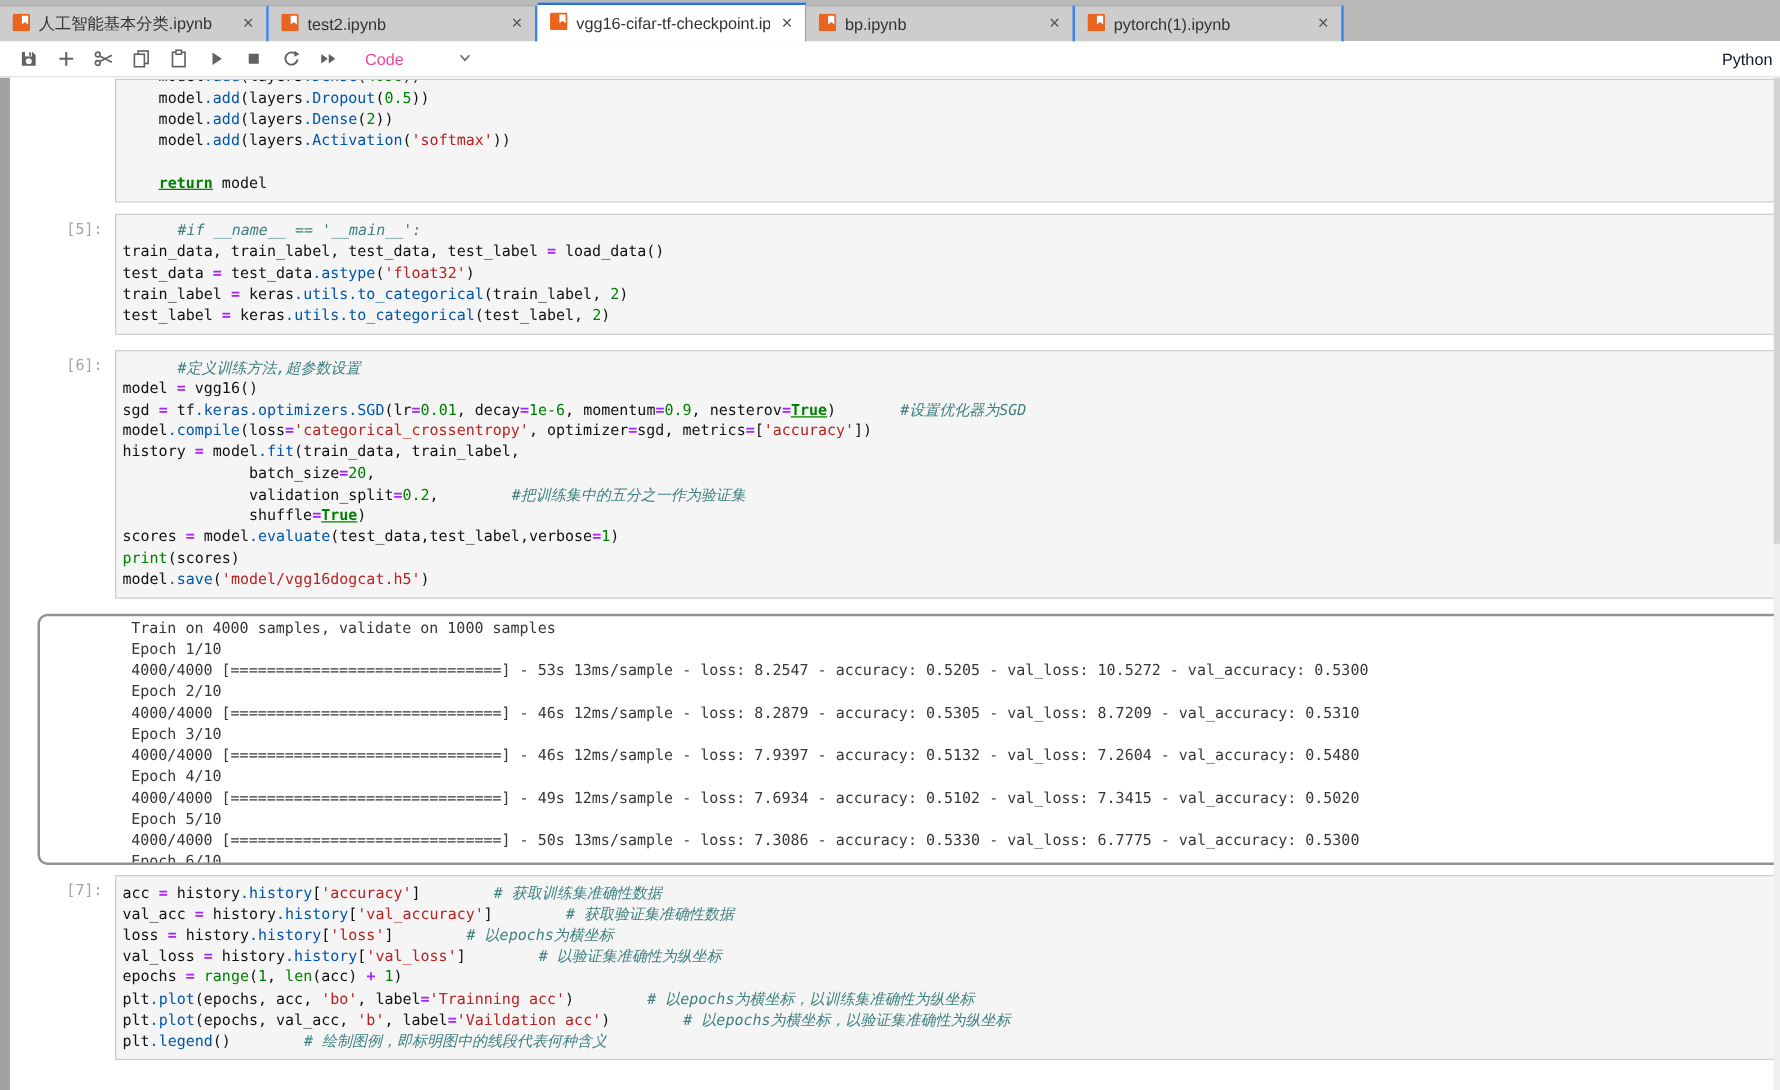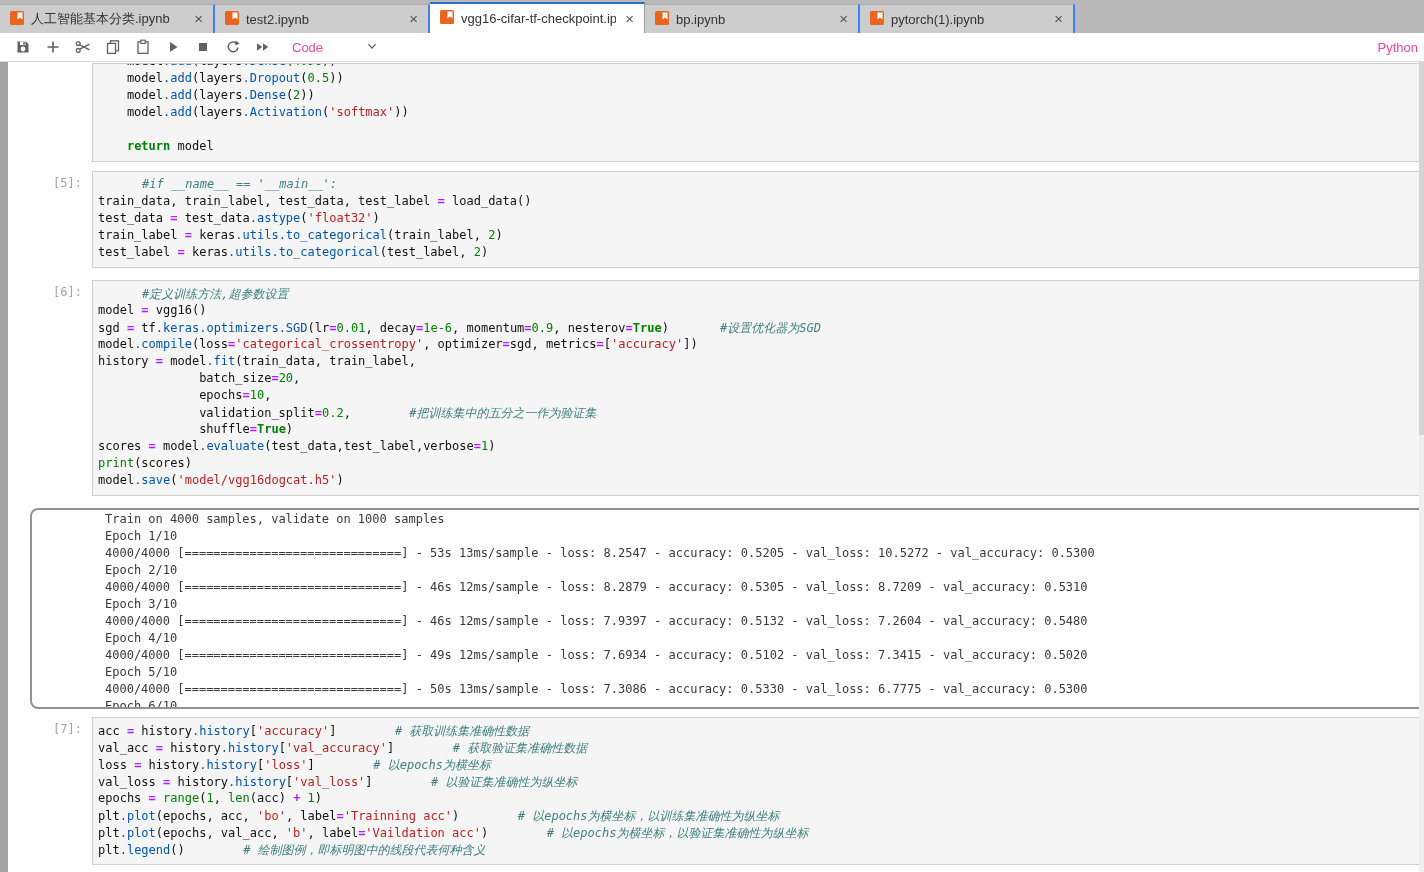--- a/index.html
+++ b/index.html
@@ -16,39 +16,39 @@
   .tab .tabclose { color:#555; font-size:15px; line-height:14px; padding:0 2px; }
   .nbicon { width:14px; height:14px; flex:0 0 14px; }
 
   
   .toolbar { height:29px; background:#fff; border-bottom:1px solid #dcdcdc;
     display:flex; align-items:center; padding-left:8px; }
   .tbtn { width:30px; height:24px; display:flex; align-items:center; justify-content:center; }
   .tbtn svg { display:block; }
   .celltype { margin-left:14px; display:flex; align-items:center; font-size:13px; color:#ec4899;gap:14px; }
   .celltype .chev { margin-left:28px; }
-  .kernel { margin-left:auto; margin-right:6px; font-size:13px; color:#ec4899; }
+  .kernel { margin-left:auto; margin-right:6px; font-size:13px; color:#0f172a; }
 
   
   .nbarea { position:relative; height:810px; background:#fff; overflow:hidden; }
   .leftstrip { position:absolute; left:0; top:0; bottom:0; width:8px; background:#a2a2a2; }
   #notebook { margin-left:8px; padding-top:1px; }
 
   .cellrow { display:flex; align-items:stretch; }
   .prompt { flex:0 0 84px; text-align:right; padding:5px 10px 0 0; color:#a3a3a3;
     font:12px "DejaVu Sans Mono", monospace; }
   .editor { flex:1; background:#f5f5f5; border:1px solid #cfcfcf; padding:5px 0 5px 5px; overflow:hidden; }
 
   .cl, .ol { height:17px; line-height:17px; white-space:pre;
     font:12px "DejaVu Sans Mono", monospace; color:#111; }
   .tk-v { color:#111; }
   .tk-p { color:#0055aa; }
   .tk-s { color:#ba2121; }
   .tk-n { color:#008000; }
-  .tk-k { color:#008000; font-weight:bold; }
+  .tk-k { color:#008000; font-weight:bold;text-decoration:underline; }
   .tk-b { color:#008000; }
   .tk-o { color:#aa22ff; font-weight:bold; }
   .tk-c { color:#408080; font-style:italic;margin-left:44px; }
 
   .outbox { margin:2px -10px 8px 22px; border:2px solid #929292; border-radius:8px;
     background:#fff; padding:2px 0 0 73px; height:201px; overflow:hidden; }
   .ol { color:#383838; }
 
   .vscroll { position:absolute; right:0; top:0; bottom:0; width:5px; background:#efefef; }
   .vscroll .thumb { position:absolute; top:0; width:5px; height:46%; background:#d4d4d4; }
@@ -214,21 +214,20 @@
       <div class="cellrow" style="margin-bottom: 12px;">
         <div class="prompt">[6]:</div>
         <div class="editor">
           <div>
             <div class="cl"><span class="tk-c">#定义训练方法,超参数设置</span></div>
             <div class="cl"><span class="tk-v">model </span><span class="tk-o">=</span><span class="tk-v"> vgg16()</span></div>
             <div class="cl"><span class="tk-v">sgd </span><span class="tk-o">=</span><span class="tk-v"> tf</span><span class="tk-p">.keras.optimizers.SGD</span><span class="tk-v">(lr</span><span class="tk-o">=</span><span class="tk-n">0.01</span><span class="tk-v">, decay</span><span class="tk-o">=</span><span class="tk-n">1e-6</span><span class="tk-v">, momentum</span><span class="tk-o">=</span><span class="tk-n">0.9</span><span class="tk-v">, nesterov</span><span class="tk-o">=</span><span class="tk-k">True</span><span class="tk-v">) </span><span class="tk-c">#设置优化器为SGD</span></div>
             <div class="cl"><span class="tk-v">model</span><span class="tk-p">.compile</span><span class="tk-v">(loss</span><span class="tk-o">=</span><span class="tk-s">'categorical_crossentropy'</span><span class="tk-v">, optimizer</span><span class="tk-o">=</span><span class="tk-v">sgd, metrics</span><span class="tk-o">=</span><span class="tk-v">[</span><span class="tk-s">'accuracy'</span><span class="tk-v">])</span></div>
             <div class="cl"><span class="tk-v">history </span><span class="tk-o">=</span><span class="tk-v"> model</span><span class="tk-p">.fit</span><span class="tk-v">(train_data, train_label,</span></div>
             <div class="cl"><span class="tk-v">              batch_size</span><span class="tk-o">=</span><span class="tk-n">20</span><span class="tk-v">,</span></div>
-            <div class="cl"><span class="tk-v">              epochs</span><span class="tk-o">=</span><span class="tk-n">10</span><span class="tk-v">,</span></div>
             <div class="cl"><span class="tk-v">              validation_split</span><span class="tk-o">=</span><span class="tk-n">0.2</span><span class="tk-v">,  </span><span class="tk-c">#把训练集中的五分之一作为验证集</span></div>
             <div class="cl"><span class="tk-v">              shuffle</span><span class="tk-o">=</span><span class="tk-k">True</span><span class="tk-v">)</span></div>
             <div class="cl"><span class="tk-v">scores </span><span class="tk-o">=</span><span class="tk-v"> model</span><span class="tk-p">.evaluate</span><span class="tk-v">(test_data,test_label,verbose</span><span class="tk-o">=</span><span class="tk-n">1</span><span class="tk-v">)</span></div>
             <div class="cl"><span class="tk-b">print</span><span class="tk-v">(scores)</span></div>
             <div class="cl"><span class="tk-v">model</span><span class="tk-p">.save</span><span class="tk-v">(</span><span class="tk-s">'model/vgg16dogcat.h5'</span><span class="tk-v">)</span></div>
           </div>
         </div>
       </div>
       <div class="outbox">
         <div class="ol">Train on 4000 samples, validate on 1000 samples</div>

